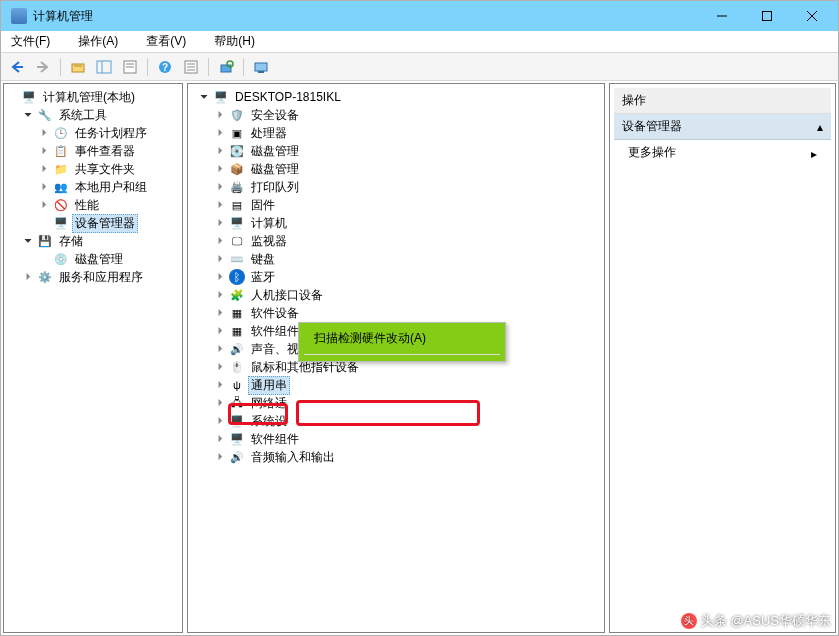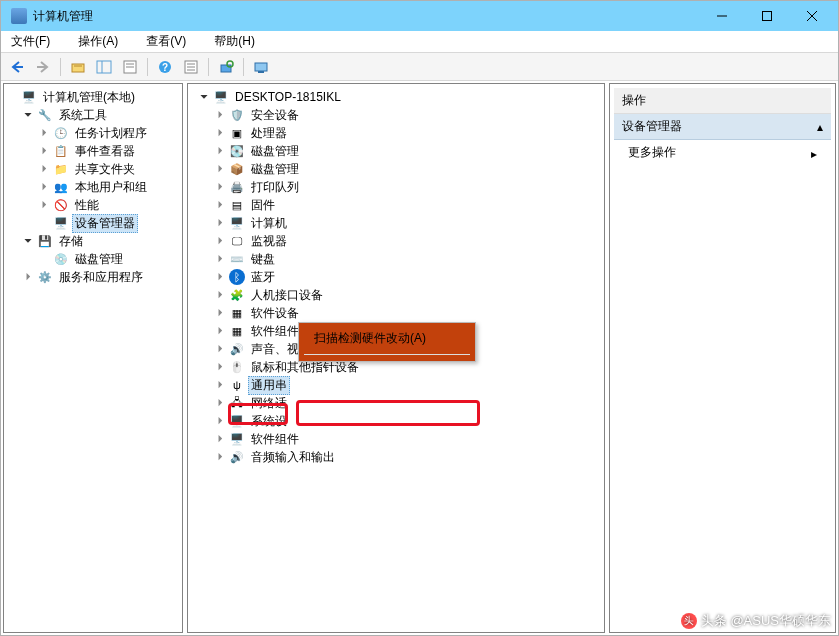--- a/index.html
+++ b/index.html
@@ -24,21 +24,21 @@
 .tree ul { list-style: none; margin: 0; padding-left: 16px; }
 .node { display: flex; align-items: center; height: 18px; padding: 0 2px; white-space: nowrap; }
 .arrw { width: 12px; text-align: center; color: #888; font-size: 10px; user-select: none; }
 .arrw.open { color: #333; }
 .ico { width: 16px; height: 16px; margin: 0 3px; display: inline-flex; align-items: center; justify-content: center; font-size: 11px; border-radius: 2px; }
 .lbl { padding: 1px 3px; }
 .node.sel .lbl { background: #cce4f7; border: 1px dotted #5a9fd4; padding: 0 2px; }
 .act-head { background: #f0f0f0; border-bottom: 1px solid #ddd; padding: 4px 8px; font-size: 12px; }
 .act-sec { background: #d8e6f2; border-bottom: 1px solid #b8cddf; padding: 4px 8px; display: flex; align-items: center; justify-content: space-between; }
 .act-item { padding: 4px 14px; display: flex; align-items: flex-end; justify-content: space-between; }
-.ctx { position: absolute; left: 298px; top: 322px; width: 178px; background: #c2410c; border: 1px solid #bbb; box-shadow: 2px 2px 4px rgba(0,0,0,.25); padding: 3px; z-index: 10; }
+.ctx { position: absolute; left: 298px; top: 322px; width: 208px; background: #84cc16; border: 1px solid #bbb; box-shadow: 2px 2px 4px rgba(0,0,0,.25); padding: 3px; z-index: 10; }
 .ctx-item { padding: 4px 12px; }
 .ctx-sep { height: 1px; background: #ddd; margin: 3px 2px; }
 .red-box { position: absolute; border: 3px solid #e81123; border-radius: 4px; pointer-events: none; z-index: 11; }
 .watermark { position: absolute; right: 8px; bottom: 6px; font-size: 13px; color: #fff; text-shadow: 0 0 3px rgba(0,0,0,.8); z-index: 20; display:flex; align-items:center; gap:4px;}
 .wm-ico{ width:16px;height:16px;border-radius:50%;background:#ff4d4d;color:#fff;display:inline-flex;align-items:center;justify-content:center;font-size:10px;}
 </style>
 </head>
 <body>
 
 <div class="window">

